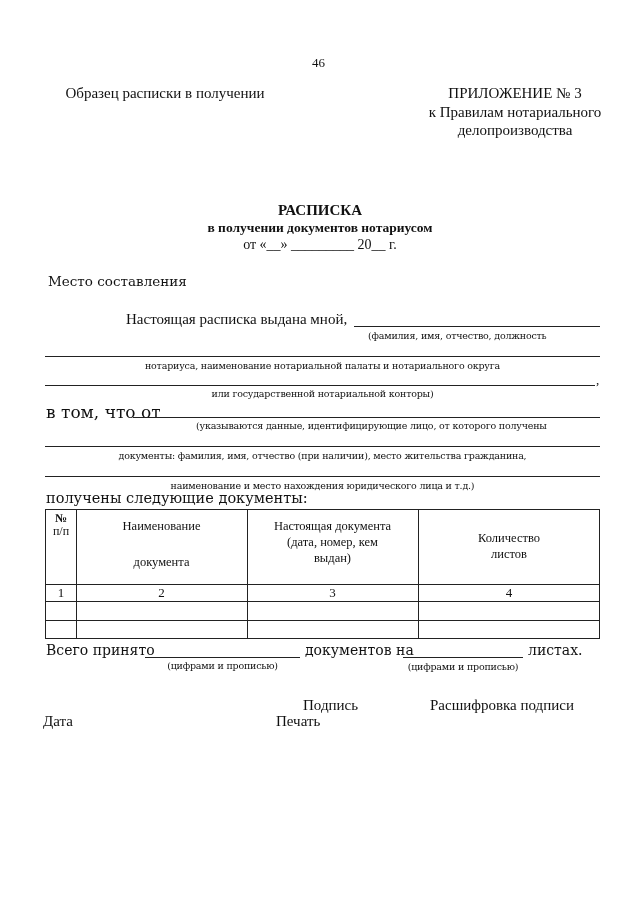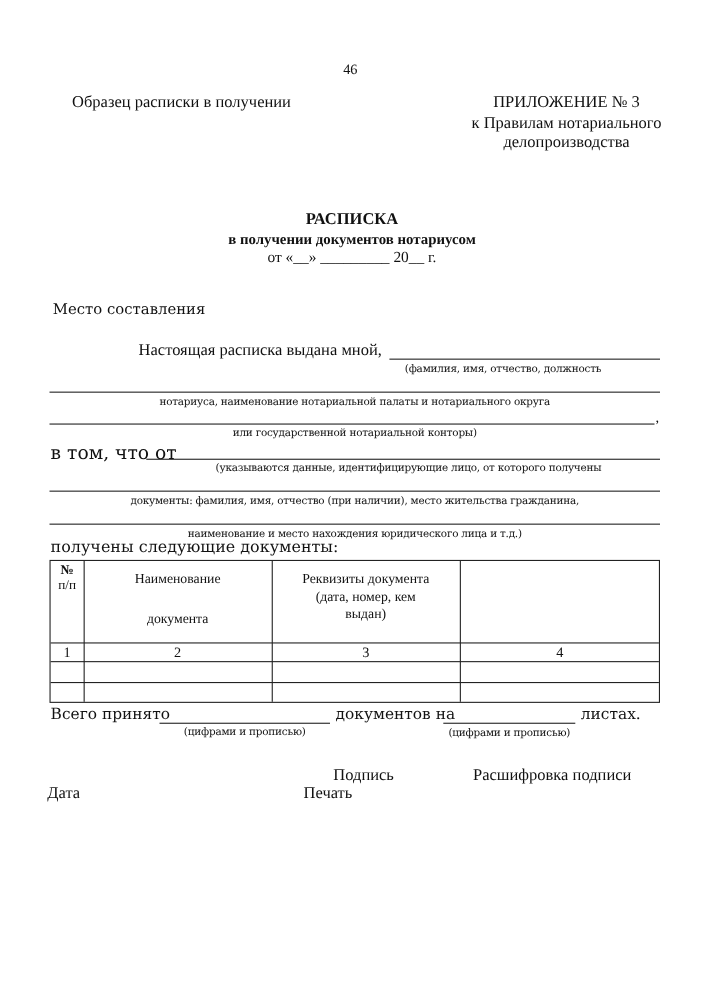--- a/index.html
+++ b/index.html
@@ -32,21 +32,21 @@
 <div class="abs t15 center" style="left:50px; top:84px; width:230px; line-height:18px;">
   <div>Образец расписки в получении</div>
 </div>
 
 <div class="abs t15 center" style="left:410px; top:84px; width:210px; line-height:18.5px;">
   <div>ПРИЛОЖЕНИЕ № 3</div>
   <div>к Правилам нотариального</div>
   <div>делопроизводства</div>
 </div>
 
-<div class="abs center" style="left:120px; top:192px; width:400px;text-align:center;">
+<div class="abs center" style="left:120px; top:202px; width:400px;text-align:center;">
   <div class="bold" style="font-size:15px; line-height:17px;">РАСПИСКА</div>
   <div class="bold" style="font-size:13.5px; line-height:17px;">в получении документов нотариусом</div>
   <div style="font-size:14px; line-height:17px;">от «__» _________ 20__ г.</div>
 </div>
 
 <div class="abs t14 dv" style="left:48px; top:273px; font-size:13.5px;">Место составления</div>
 
 <div class="abs t15" style="left:126px; top:311px;">Настоящая расписка выдана мной,</div>
 <div class="line" style="left:354px; top:326px; width:246px;"></div>
 <div class="abs small" style="left:368px; top:330px;">(фамилия, имя, отчество, должность</div>
@@ -80,23 +80,27 @@
 
   <div class="cell" style="left:0; top:0; width:30px; height:30px; font-size:12px; line-height:13px; flex-direction:column;">
     <div class="bold">№</div>
     <div>п/п</div>
   </div>
   <div class="cell" style="left:30px; top:8px; width:171px; flex-direction:column;gap:20px;">
     <div>Наименование</div>
     <div>документа</div>
   </div>
   <div class="cell" style="left:201px; top:8px; width:171px; flex-direction:column;">
-    <div>Реквизиты документа</div>
+    <div>Настоящая документа</div>
     <div>(дата, номер, кем</div>
     <div>выдан)</div>
+  </div>
+  <div class="cell" style="left:372px; top:20px; width:182px; flex-direction:column;">
+    <div>Количество</div>
+    <div>листов</div>
   </div>
 
   <div class="cell num" style="left:0; top:74px; width:30px; height:17px;">1</div>
   <div class="cell num" style="left:30px; top:74px; width:171px; height:17px;">2</div>
   <div class="cell num" style="left:201px; top:74px; width:171px; height:17px;">3</div>
   <div class="cell num" style="left:372px; top:74px; width:182px; height:17px;">4</div>
 
   <div class="cell" style="left:0; top:91px; width:30px; height:19px;"></div>
   <div class="cell" style="left:30px; top:91px; width:171px; height:19px;"></div>
   <div class="cell" style="left:201px; top:91px; width:171px; height:19px;"></div>

